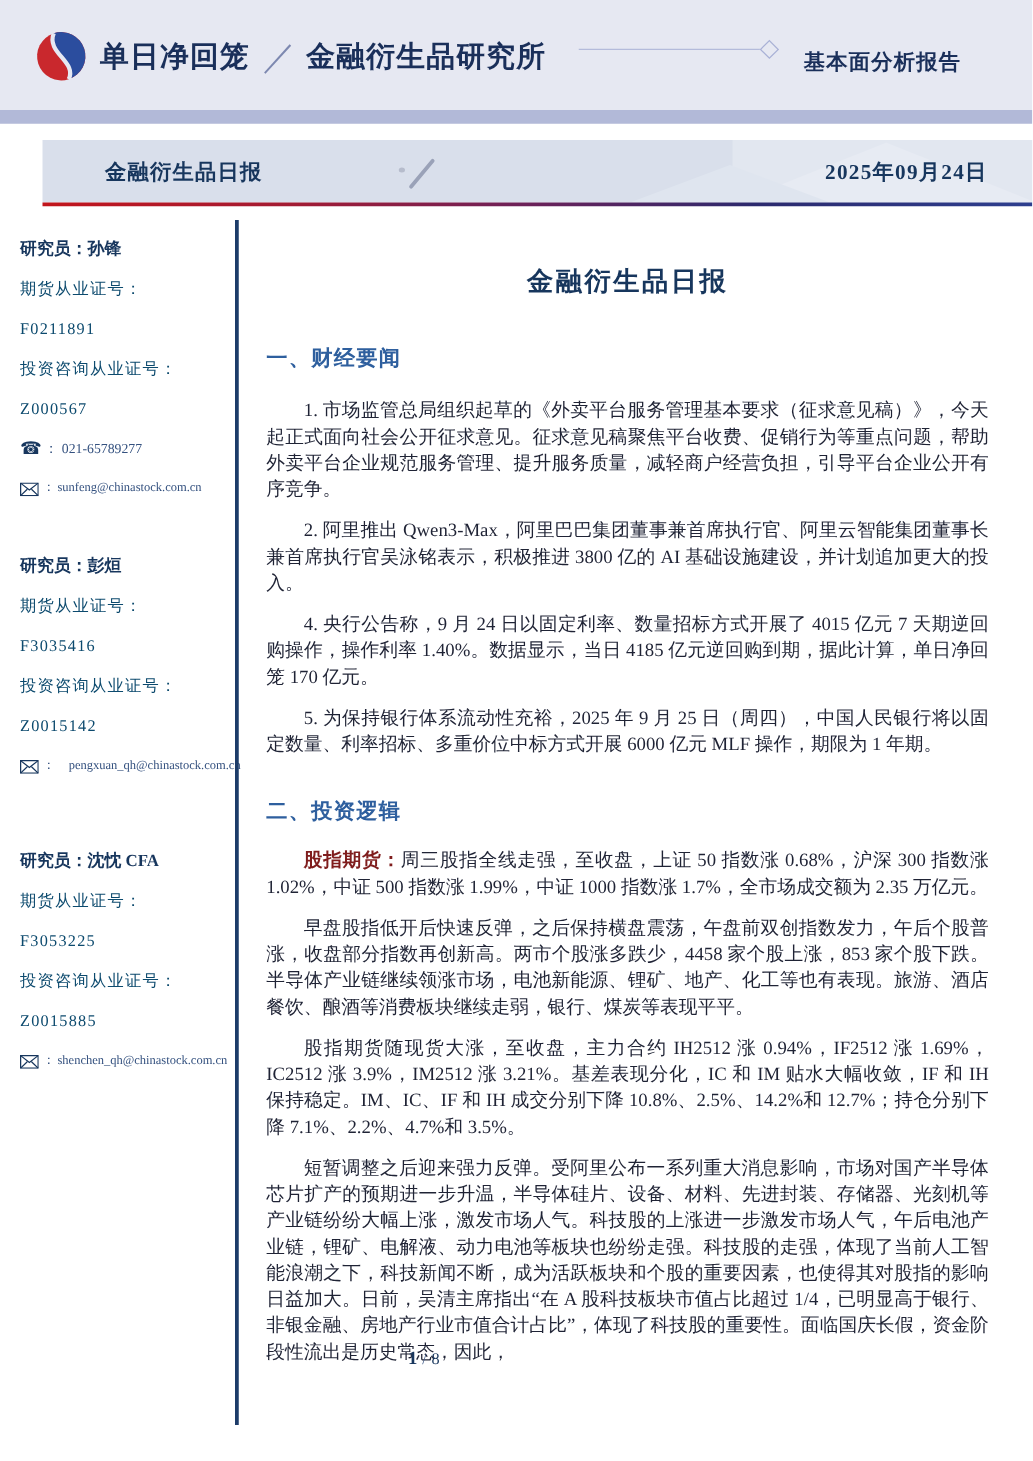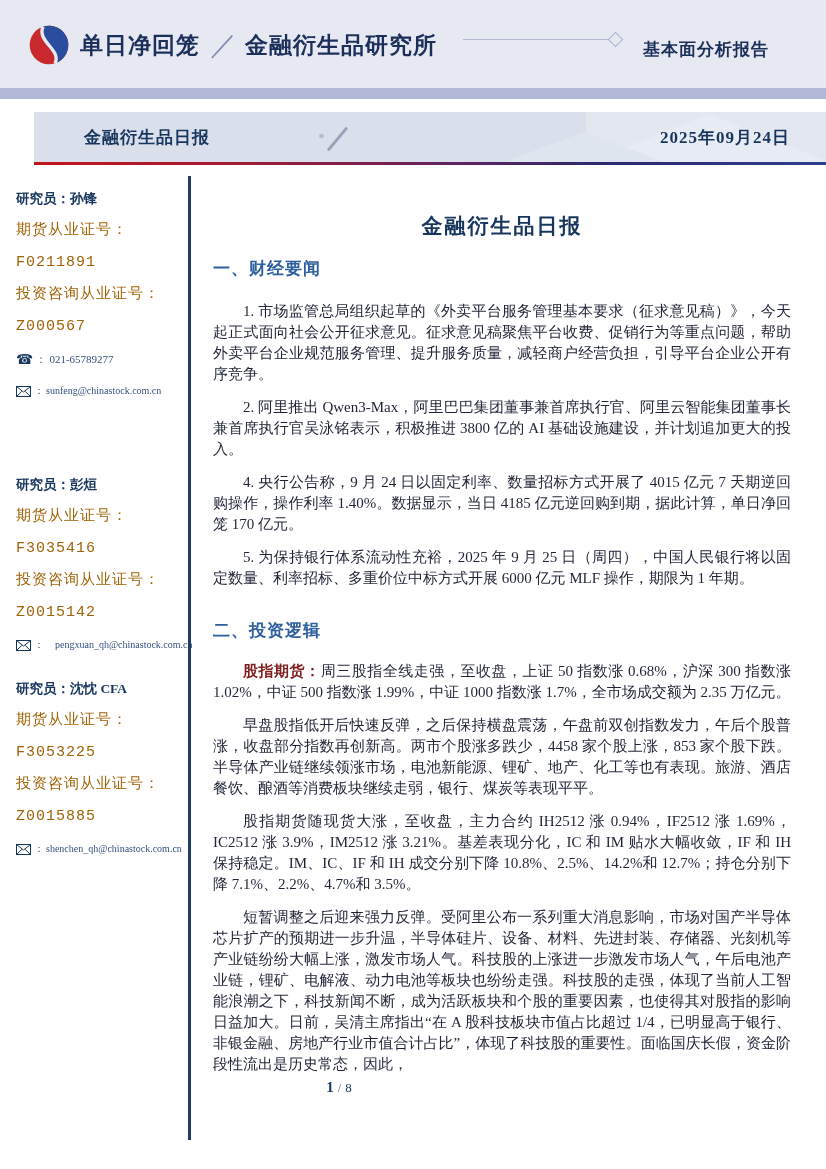--- a/index.html
+++ b/index.html
@@ -26,31 +26,31 @@
   .wm-pencil{position:absolute;left:302px;top:12px;width:3px;height:30px;background:#9aa2b8;transform:rotate(40deg);border-radius:2px;}
   .wm-dot{position:absolute;left:285px;top:22px;width:5px;height:4px;background:#b6bccc;border-radius:50%;}
   .banner-title{position:absolute;left:50px;top:14px;font-family:"Liberation Sans",sans-serif;font-weight:bold;font-size:17px;color:#17365d;letter-spacing:1px;}
   .banner-date{position:absolute;right:36px;top:14px;font-family:"Liberation Serif",serif;font-weight:bold;font-size:17px;color:#17365d;letter-spacing:1px;}
   .rule-gradient{position:absolute;left:34px;top:162px;width:792px;height:3px;
     background:linear-gradient(to right,#c2151c 0%,#a31b33 25%,#6e2158 48%,#2c2a6e 72%,#2e3f8f 100%);}
   
   .sidebar{position:absolute;left:16px;top:0;width:172px;}
   .res-block{position:absolute;left:0;width:172px;}
   .res-title{font-family:"Liberation Serif",serif;font-weight:bold;font-size:13.5px;color:#17365d;margin-bottom:13px;}
-  .res-row{font-size:15px;color:#a16207;letter-spacing:1px;margin-bottom:12px;line-height:20px;font-family:Liberation Mono, monospace;}
+  .res-row{font-size:13px;color:#0c4a6e;letter-spacing:1px;margin-bottom:12px;line-height:20px;}
   .res-contact{display:flex;align-items:center;font-size:11px;color:#34517f;margin-bottom:12px;line-height:20px;}
   .res-email{font-size:10px;letter-spacing:0;}
   .phone-glyph{font-family:"DejaVu Sans",sans-serif;font-size:14px;color:#17365d;margin-right:2px;}
   .mail-icon{margin-right:3px;flex:0 0 auto;}
   .divider-vert{position:absolute;left:188px;top:176px;width:3px;height:964px;background:#1d3c69;}
   
   .main{position:absolute;left:213px;top:205px;width:578px;}
   .doc-title{margin:6px 0 0;text-align:center;font-family:"Liberation Sans",sans-serif;font-weight:bold;font-size:21px;color:#17365d;letter-spacing:2px;line-height:30px;}
   .sec-h{font-family:"Liberation Sans",sans-serif;font-weight:bold;font-size:17px;color:#2e5f9e;letter-spacing:1px;line-height:24px;margin:0;}
-  .sec-h.first{margin-top:16px;}
+  .sec-h.first{margin-top:34px;}
   .sec-h.second{margin-top:30px;}
   .main p{margin:12px 0 0;font-size:15px;line-height:21px;color:#1f2335;text-indent:2em;text-align:justify;}
   .main p.after-title{margin-top:20px;}
   .main p.after-h{margin-top:18px;}
   .lead-bold{font-weight:bold;color:#7f1d1d;}
   
   .footer-page{position:absolute;left:0;top:1078px;width:678px;text-align:center;color:#17365d;font-family:"Liberation Serif",serif;}
   .fp-cur{font-weight:bold;font-size:15px;}
   .fp-sep{font-size:12px;margin:0 4px;color:#3a5684;}
   .fp-total{font-size:13px;}
@@ -106,21 +106,21 @@
       <div class="res-contact res-email">
         <svg class="mail-icon" width="15" height="11" viewBox="0 0 15 11">
             <rect x="0.5" y="0.5" width="14" height="10" fill="none" stroke="#17365d"></rect>
             <path d="M0.5 0.5 L7.5 6 L14.5 0.5 M0.5 10.5 L5.8 5.4 M14.5 10.5 L9.2 5.4" fill="none" stroke="#17365d"></path>
           </svg>
           <span>：</span>
         <span style="margin-left:2px;">sunfeng@chinastock.com.cn</span>
       </div>
     </div>
 
-    <div class="res-block" style="top:476px;">
+    <div class="res-block" style="top:444px;">
       <div class="res-title">研究员：彭烜</div>
       <div class="res-row">期货从业证号：</div>
       <div class="res-row">F3035416</div>
       <div class="res-row">投资咨询从业证号：</div>
       <div class="res-row">Z0015142</div>
       <div class="res-contact res-email">
         <svg class="mail-icon" width="15" height="11" viewBox="0 0 15 11">
             <rect x="0.5" y="0.5" width="14" height="10" fill="none" stroke="#17365d"></rect>
             <path d="M0.5 0.5 L7.5 6 L14.5 0.5 M0.5 10.5 L5.8 5.4 M14.5 10.5 L9.2 5.4" fill="none" stroke="#17365d"></path>
           </svg>

